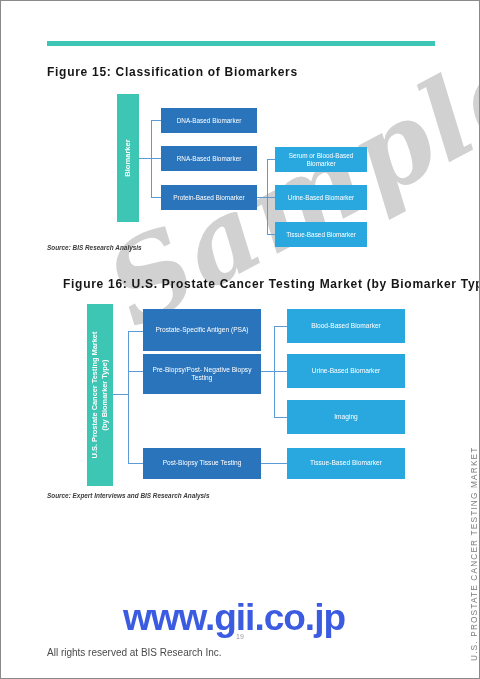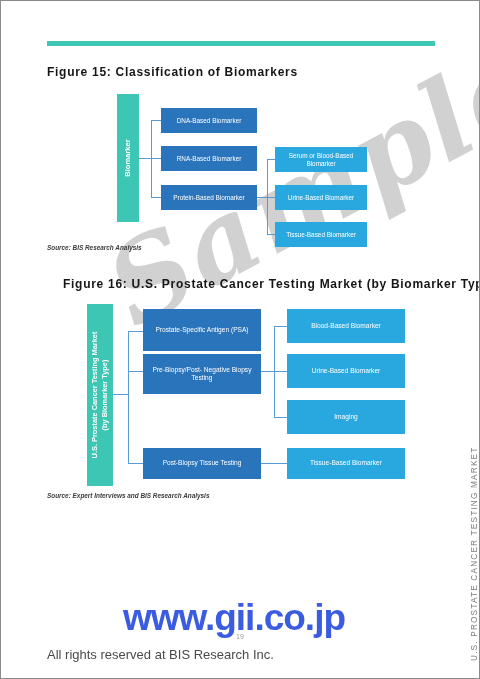--- a/index.html
+++ b/index.html
@@ -148,21 +148,21 @@
     background: #5b9bd5;
   }
   .conn.h { height: 1px; }
   .conn.v { width: 1px; }
 
   
   .footer-text {
     position: absolute;
     left: 46px;
     top: 646px;
-    font-size: 13px;
+    font-size: 10px;
     color: #4a4a4a;
     white-space: nowrap;
     z-index: 4;
   }
   .page-num {
     position: absolute;
     left: 0; right: 0;
     top: 632px;
     text-align: center;
     font-size: 7px;

